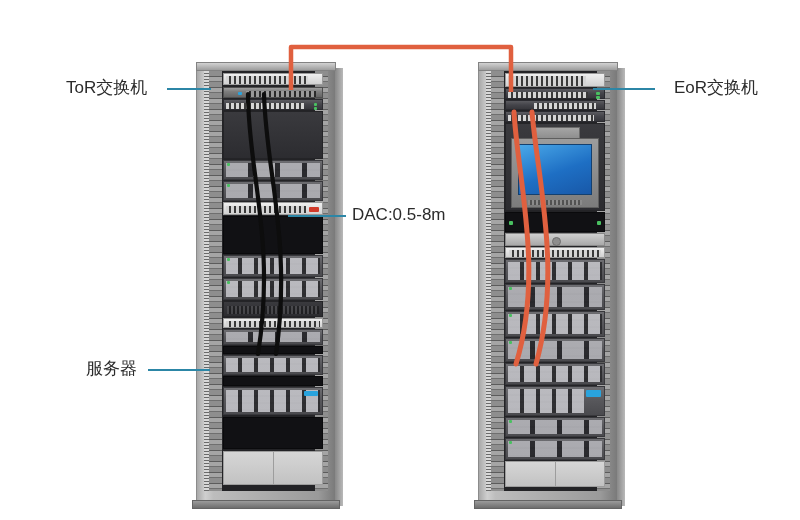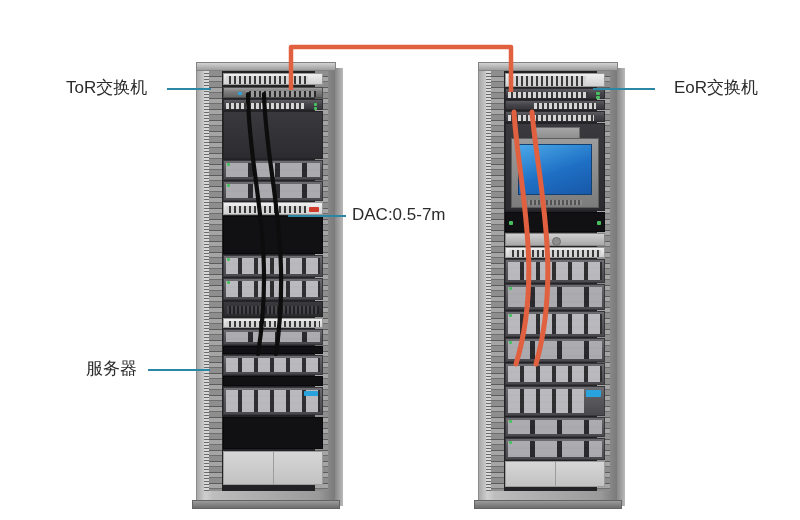--- a/index.html
+++ b/index.html
@@ -364,16 +364,16 @@
     <path d="M 291 90 L 291 47 L 511 47 L 511 92" stroke="#e0603f" stroke-width="4.5" fill="none" stroke-linejoin="round" stroke-linecap="butt"></path>
   </svg>
 
   <div class="leader" id="leader-tor"></div>
   <div class="leader" id="leader-eor"></div>
   <div class="leader" id="leader-dac"></div>
   <div class="leader" id="leader-srv"></div>
 
   <div class="lbl" id="lbl-tor">ToR交换机</div>
   <div class="lbl" id="lbl-eor">EoR交换机</div>
-  <div class="lbl" id="lbl-dac">DAC:0.5-7m</div>
+  <div class="lbl" id="lbl-dac">DAC:0.5-8m</div>
   <div class="lbl" id="lbl-srv">服务器</div>
 
 </div>
 
 </body></html>

